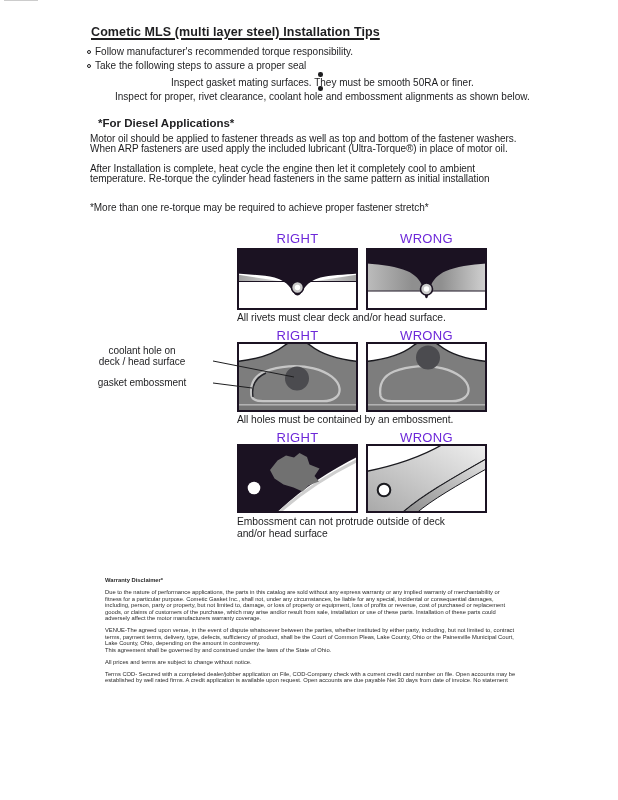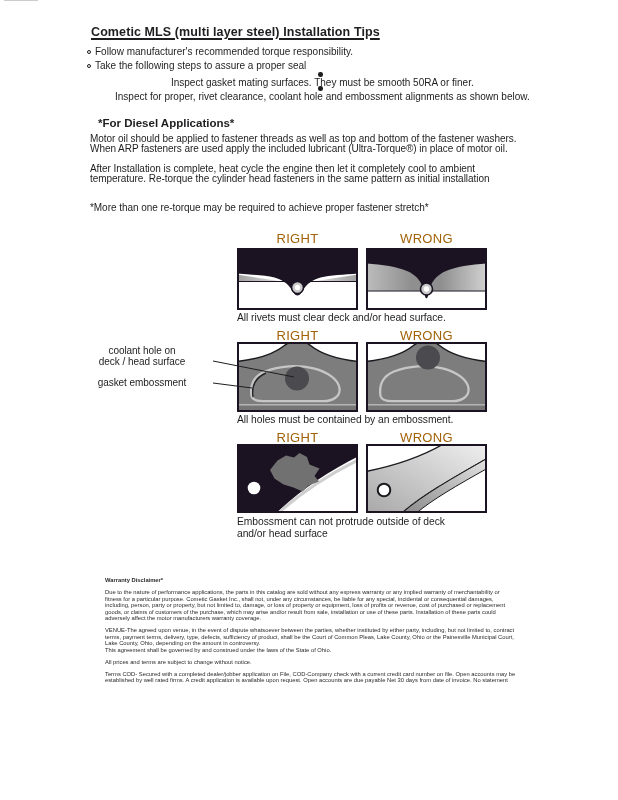--- a/index.html
+++ b/index.html
@@ -20,21 +20,21 @@
   .b-line { display:flex; align-items:center; height:13.7px; white-space:nowrap; }
   .b-line.sub { padding-left:28px;flex-direction:column; }
   .o-dot { flex:none; width:4px; height:4px; border:1px solid #1e1e20; border-radius:50%; margin-right:4px; }
   .f-dot { flex:none; width:4.5px; height:4.5px; background:#1e1e20; border-radius:50%; margin-right:4px; }
 
   .diesel-h { position:absolute; left:98px; top:117px; font-size:11.5px; font-weight:bold; }
   .dp { position:absolute; left:90px; font-size:10px; line-height:10.3px; letter-spacing:-0.05px; }
   .dp div { white-space:nowrap; }
   .dp1 { top:134px; } .dp2 { top:164px; } .dp3 { top:203px; }
 
-  .lbl { position:absolute; width:121px; text-align:center; font-size:13px; letter-spacing:0.3px; color:#a16207; }
+  .lbl { position:absolute; width:121px; text-align:center; font-size:13px; letter-spacing:0.3px; color:#6d28d9; }
   .col-right { left:237px; } .col-wrong { left:366px; }
   .lrow1 { top:231px; } .lrow2 { top:328px; } .lrow3 { top:430px; }
 
   .dbox { position:absolute; width:121px; }
   .dbox svg { display:block; }
   .brow1 { top:248px; } .brow2 { top:342px; } .brow3 { top:444px; }
 
   .cap { position:absolute; left:237px; font-size:10.3px; letter-spacing:-0.05px; }
   .cap1 { top:312px; } .cap2 { top:414px; } .cap3 { top:516px; line-height:11.5px; }
 

